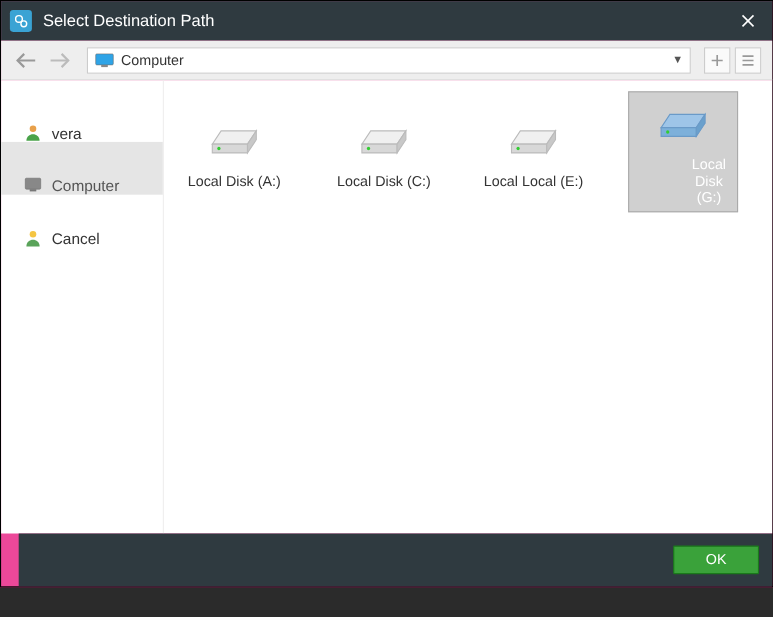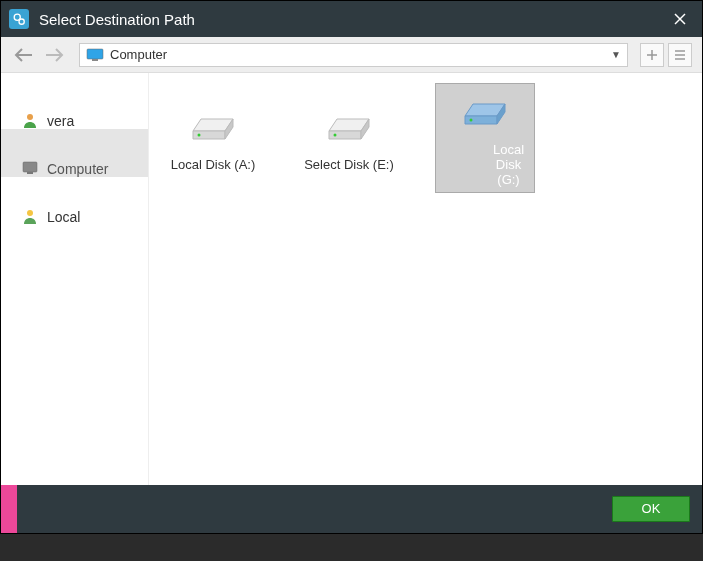--- a/index.html
+++ b/index.html
@@ -122,49 +122,60 @@
         </span>
         <span>Computer</span>
       </div>
       <div class="sidebar-item">
         <span class="side-ic">
           <svg viewBox="0 0 18 18">
               <circle cx="9" cy="6" r="3" fill="#f5c542"></circle>
               <path d="M3 17c0-4 3-6 6-6s6 2 6 6" fill="#5aa35a"></path>
             </svg>
         </span>
-        <span>Local</span>
+        <span>Cancel</span>
       </div>
     </div>
 
     <div class="content">
 
       <div class="drive">
         <div class="drive-ic">
           <svg viewBox="0 0 56 42">
               <polygon points="8,26 40,26 48,14 16,14" fill="#f0f0f0" stroke="#bbb"></polygon>
               <polygon points="8,26 40,26 40,34 8,34" fill="#d8d8d8" stroke="#bbb"></polygon>
               <polygon points="40,26 48,14 48,22 40,34" fill="#c8c8c8" stroke="#bbb"></polygon>
               <circle cx="14" cy="30" r="1.5" fill="#3c3"></circle>
             </svg>
         </div>
         <div class="drive-lbl">Local Disk (A:)</div>
       </div>
 
+      <div class="drive">
+        <div class="drive-ic">
+          <svg viewBox="0 0 56 42">
+              <polygon points="8,26 40,26 48,14 16,14" fill="#f0f0f0" stroke="#bbb"></polygon>
+              <polygon points="8,26 40,26 40,34 8,34" fill="#d8d8d8" stroke="#bbb"></polygon>
+              <polygon points="40,26 48,14 48,22 40,34" fill="#c8c8c8" stroke="#bbb"></polygon>
+              <circle cx="14" cy="30" r="1.5" fill="#3c3"></circle>
+            </svg>
+        </div>
+        <div class="drive-lbl">Local Disk (C:)</div>
+      </div>
 
       <div class="drive">
         <div class="drive-ic">
           <svg viewBox="0 0 56 42">
               <polygon points="8,26 40,26 48,14 16,14" fill="#f0f0f0" stroke="#bbb"></polygon>
               <polygon points="8,26 40,26 40,34 8,34" fill="#d8d8d8" stroke="#bbb"></polygon>
               <polygon points="40,26 48,14 48,22 40,34" fill="#c8c8c8" stroke="#bbb"></polygon>
               <circle cx="14" cy="30" r="1.5" fill="#3c3"></circle>
             </svg>
         </div>
-        <div class="drive-lbl">Select Disk (E:)</div>
+        <div class="drive-lbl">Local Local (E:)</div>
       </div>
 
 
       <div class="drive selected">
         <div class="drive-ic">
           <svg viewBox="0 0 56 42">
               <polygon points="8,26 40,26 48,14 16,14" fill="#9ec5e8" stroke="#6a9ac8"></polygon>
               <polygon points="8,26 40,26 40,34 8,34" fill="#7db0da" stroke="#6a9ac8"></polygon>
               <polygon points="40,26 48,14 48,22 40,34" fill="#6aa0cc" stroke="#6a9ac8"></polygon>
               <circle cx="14" cy="30" r="1.5" fill="#3c3"></circle>

